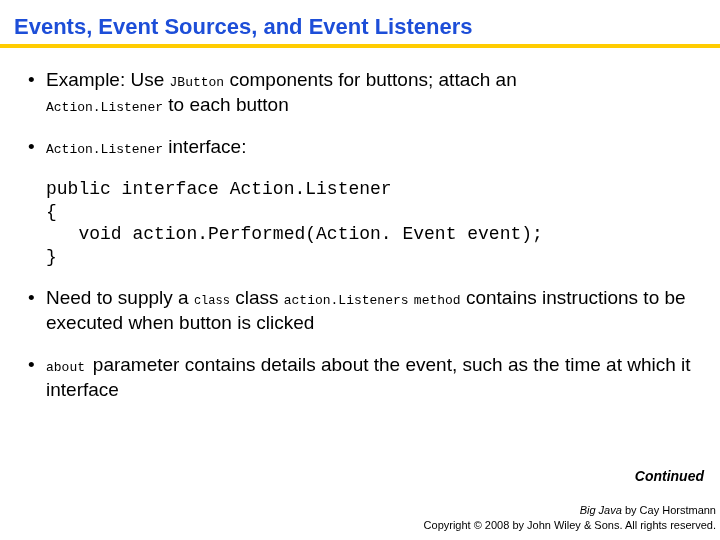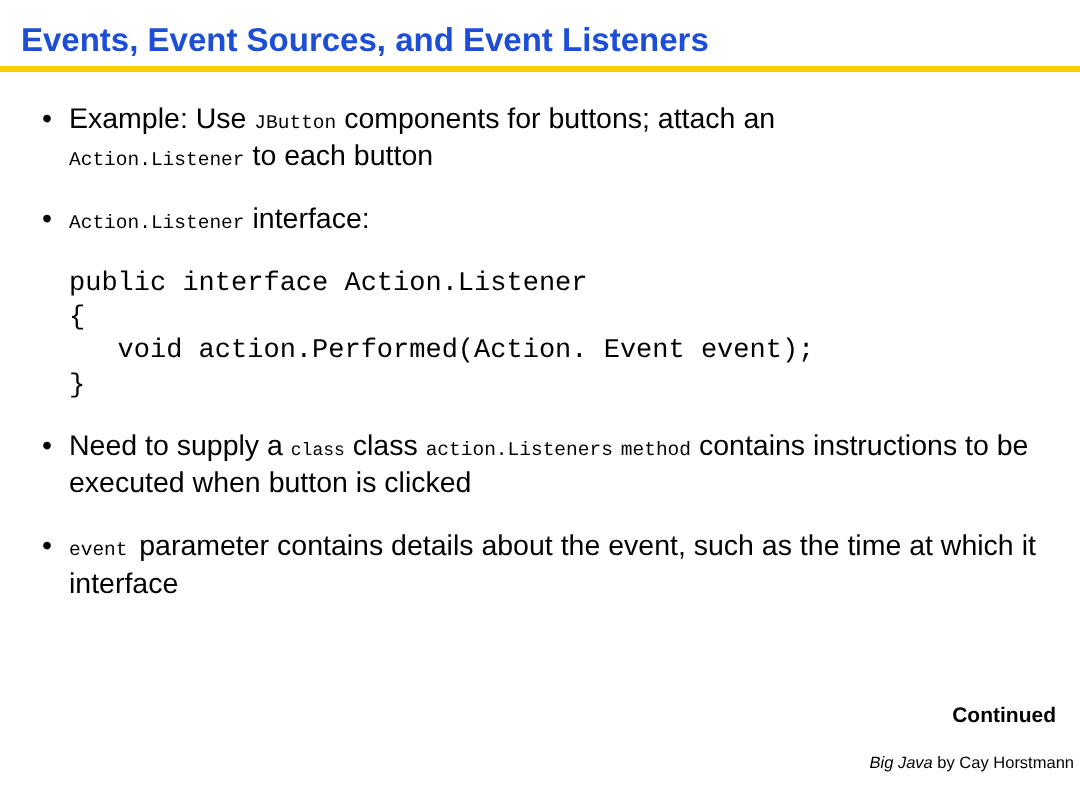--- a/index.html
+++ b/index.html
@@ -49,26 +49,27 @@
     font-size: 18px;
     white-space: pre;
     line-height: 1.25;
     margin-top: 18px;
   }
   .continued {
     position: absolute;
     right: 16px;
     bottom: 56px;
     font-weight: bold;
+    font-style: italic;
     font-size: 14px;
   }
   .footer {
     position: absolute;
     right: 4px;
-    bottom: 24px;
+    bottom: 8px;
     text-align: right;
     font-size: 11px;
     line-height: 1.3;
   }
   .footer .book {
     font-style: italic;
   }
 </style>
 </head>
 <body>
@@ -100,25 +101,26 @@
   <div class="bullet">
     <div class="dot">•</div>
     <div class="body">
       <span>Need to supply a </span><span class="mono" style="font-size:12px">class</span><span> class </span><span class="mono">action.Listeners</span><span> </span><span class="mono">method</span><span> contains instructions to be executed when button is clicked</span>
     </div>
   </div>
 
   <div class="bullet">
     <div class="dot">•</div>
     <div class="body">
-      <span class="mono">event </span><span> parameter contains details about the event, such as the time at which it interface</span>
+      <span class="mono">about </span><span> parameter contains details about the event, such as the time at which it interface</span>
     </div>
   </div>
 
 </div>
 
 <div class="continued">Continued</div>
 
 <div class="footer">
   <div>
     <span class="book">Big Java</span><span> by Cay Horstmann</span>
   </div>
+  <div>Copyright © 2008 by John Wiley &amp; Sons. All rights reserved.</div>
 </div>
 
 </body></html>

